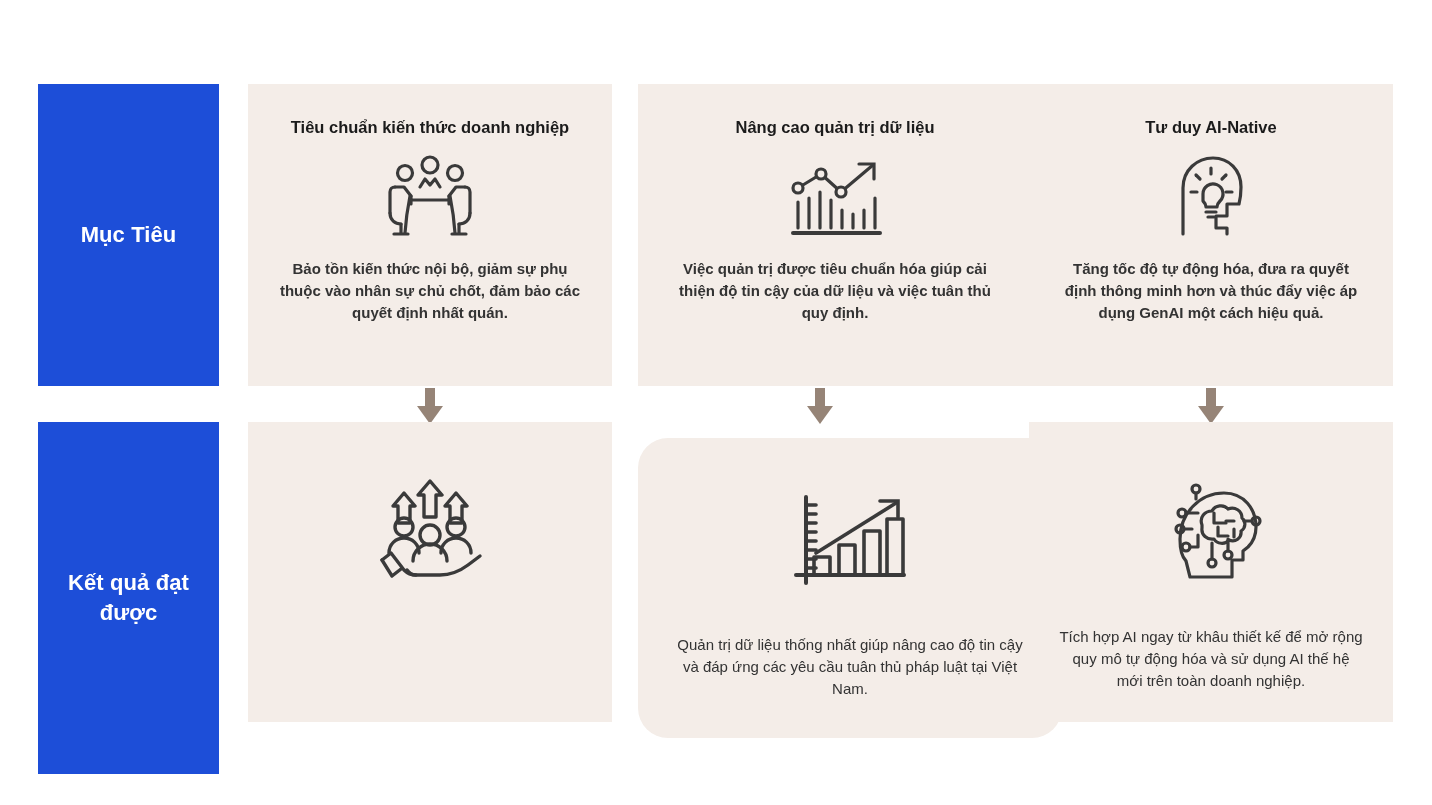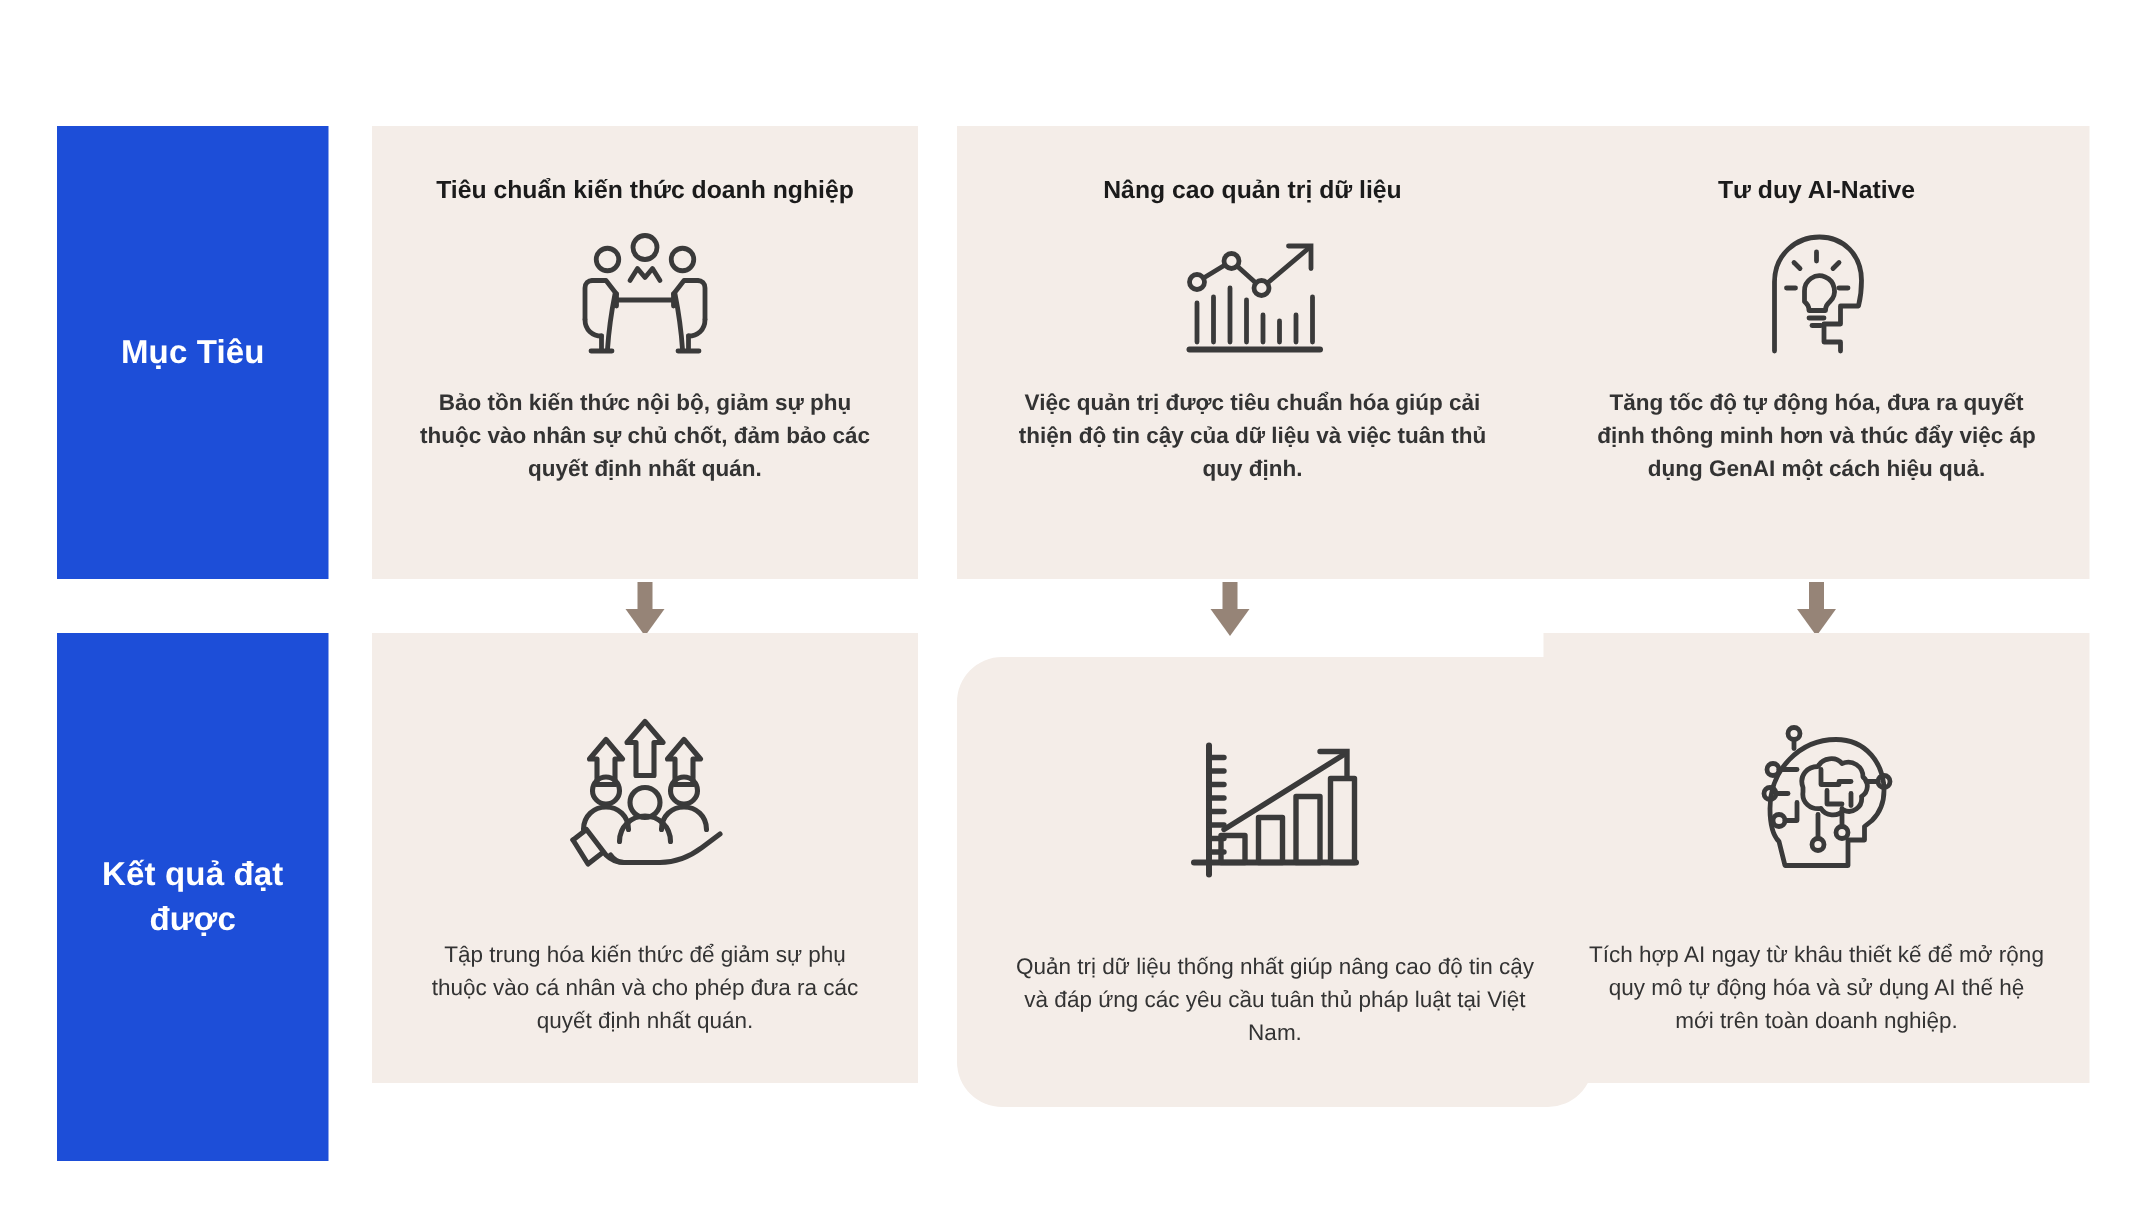--- a/index.html
+++ b/index.html
@@ -228,21 +228,20 @@
         <path d="M65 76 c0 -9 7 -15 15 -15 c8 0 15 6 15 15"></path>
 
         <circle cx="54" cy="58" r="10"></circle>
         <path d="M37 84 c0 -10 8 -17 17 -17 c9 0 17 7 17 17"></path>
 
         <path d="M6 83 L15 76 L28 93 c3 3 7 5 12 5 h24 c10 0 20 -4 28 -10 l12 -9"></path>
         <path d="M6 83 L16 99 L25 92"></path>
         <path d="M40 98 c-4 0 -7 -2 -9 -5"></path>
       </svg>
     </div>
-    <div class="card-desc">Tập trung hóa kiến thức để giảm sự phụ thuộc vào cá nhân và cho phép đưa ra các quyết định nhất quán.</div>
   </div>
 
   <div class="card row2" style="left:638px; top:438px; width:424px; height:300px;border-radius:30px;">
     <div class="card-icon">
       <svg width="116" height="96" viewBox="0 0 116 96" fill="none" stroke="#3A3A3A" stroke-width="3.6" stroke-linecap="round" stroke-linejoin="round">
 
         <path d="M14 4 V90" stroke-width="4"></path>
         <path d="M14 12 h10"></path>
         <path d="M14 21 h10"></path>
         <path d="M14 30 h10"></path>

